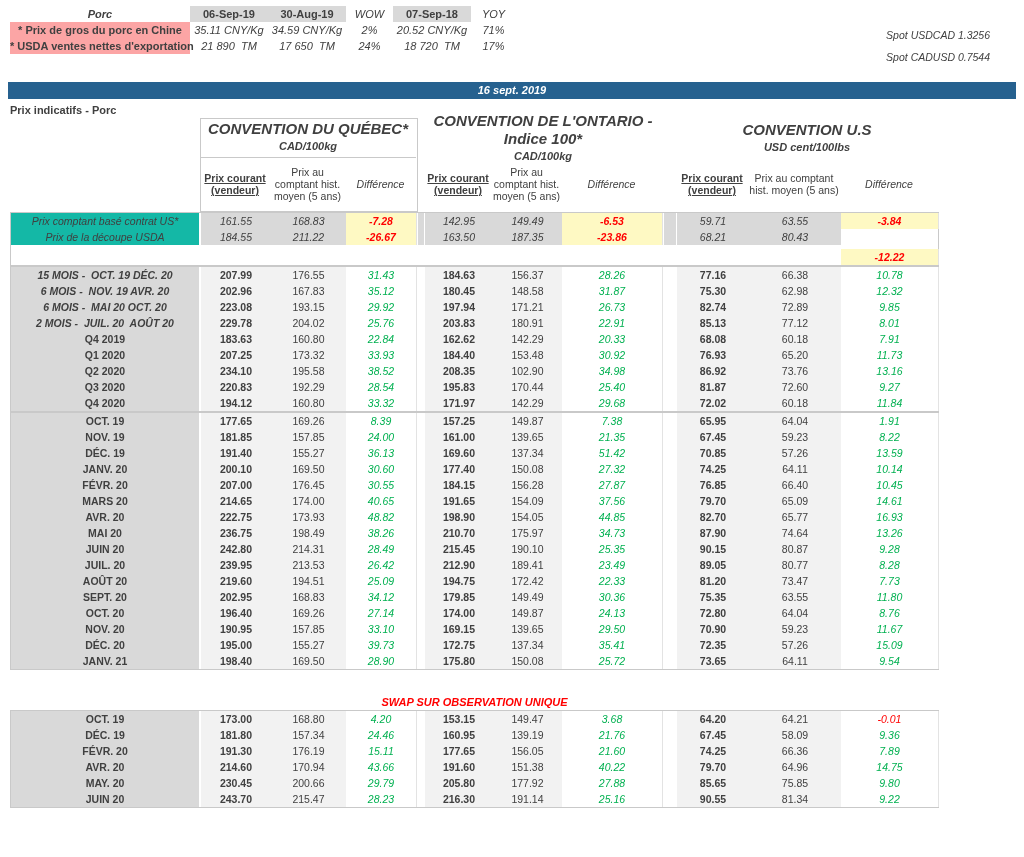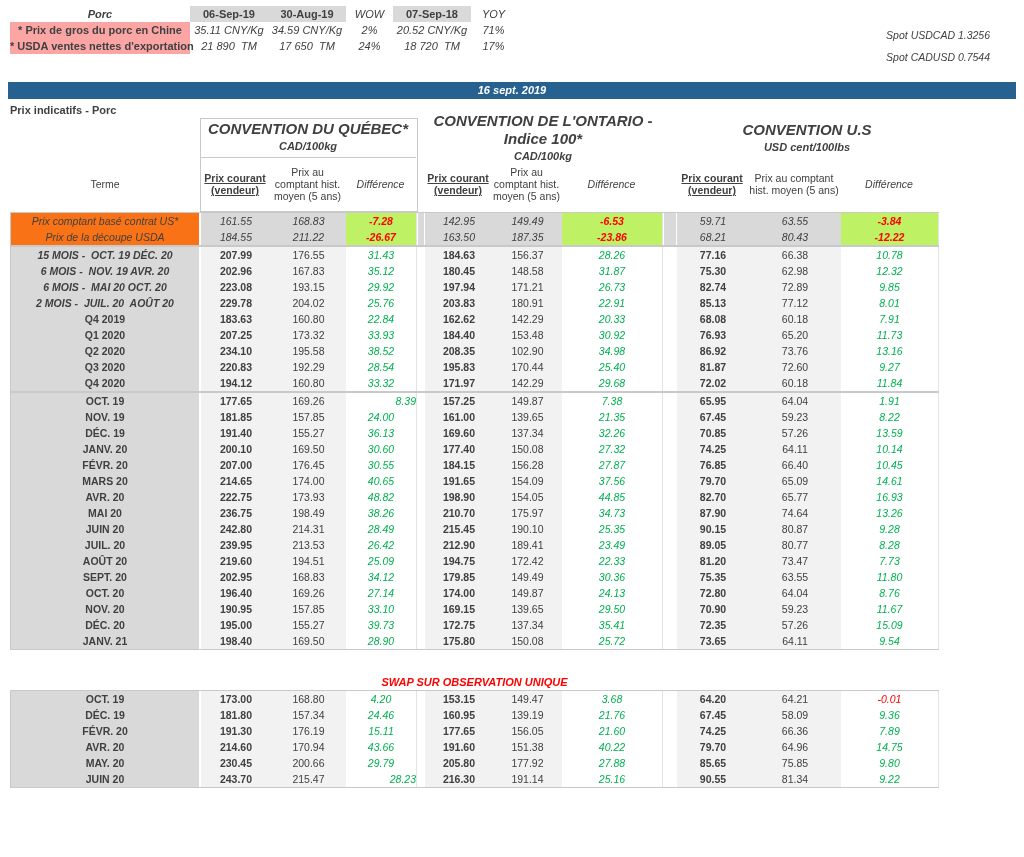--- a/index.html
+++ b/index.html
@@ -44,23 +44,23 @@
   .col10{grid-column:10}.col11{grid-column:11}.col12{grid-column:12}
   
   .block{border:1px solid #c9c9c9;}
   .trow{display:grid;grid-template-columns:190px 70px 75px 71px 8px 68px 69px 101px 14px 72px 92px 98px;}
   .cell{height:16px;line-height:16px;text-align:center;white-space:pre;}
   .terme{background:#d9d9d9;font-weight:bold;border-right:2px solid #ffffff;}
   .terme.it{font-style:italic;}
   .pc{background:#f2f2f2;font-weight:bold;}
   .hist{background:#f2f2f2;}
   .diff{font-style:italic;border-right:1px solid #e3e3e3;}
-  .spot .terme{font-weight:normal;font-style:italic;background:#f97316;}
+  .spot .terme{font-weight:normal;font-style:italic;background:#14b8a6;}
   .spot .pc,.spot .hist{background:#d9d9d9;font-weight:normal;font-style:italic;}
-  .spot .diff{background:#bef264;font-weight:bold;}
+  .spot .diff{background:#fef9c3;font-weight:bold;}
   .spot .sp{background:#d9d9d9;border-left:1px solid #ffffff;border-right:1px solid #ffffff;}
   .swap-header{width:929px;text-align:center;color:#ff0000;font-weight:bold;font-style:italic;
                font-size:11px;height:15px;line-height:15px;}
   .mt2{margin-top:2px;}.mt12{margin-top:12px;}.mt28{margin-top:25px;}
 </style>
 </head>
 <body>
 
 <div class="top-wrap">
   <div class="top-table">
@@ -106,21 +106,20 @@
     </div>
     <div class="conv conv-on">
       <div class="ct">CONVENTION DE L'ONTARIO - Indice 100*</div>
       <div class="cu">CAD/100kg</div>
     </div>
     <div class="conv conv-us">
       <div class="ct">CONVENTION U.S</div>
       <div class="cu">USD cent/100lbs</div>
     </div>
 
-    <div class="sub sub-terme">Terme</div>
 
     <div class="sub sub-pc col2">
       <span><span class="u">Prix courant</span><br>
             <span class="u">(vendeur)</span></span>
     </div>
     <div class="sub col3">Prix au comptant hist. moyen (5 ans)</div>
     <div class="sub sub-diff col4">Différence</div>
 
     <div class="sub sub-pc col6">
       <span><span class="u">Prix courant</span><br>
@@ -157,21 +156,21 @@
         <div class="cell pc">184.55</div>
         <div class="cell hist">211.22</div>
         <div class="cell diff" style="color: rgb(255, 0, 0);">-26.67</div>
         <div class="cell sp"></div>
         <div class="cell pc">163.50</div>
         <div class="cell hist">187.35</div>
         <div class="cell diff" style="color: rgb(255, 0, 0);">-23.86</div>
         <div class="cell sp"></div>
         <div class="cell pc">68.21</div>
         <div class="cell hist">80.43</div>
-        <div class="cell diff" style="color: rgb(255, 0, 0);">-12.22</div>
+        <div class="cell diff" style="color: rgb(255, 0, 0); margin-top: 20px;">-12.22</div>
       </div>
     </div>
 
   <div class="block">
       <div class="trow">
         <div class="cell terme it">15 MOIS -  OCT. 19 DÉC. 20</div>
         <div class="cell pc">207.99</div>
         <div class="cell hist">176.55</div>
         <div class="cell diff" style="color: rgb(0, 176, 80);">31.43</div>
         <div class="cell sp"></div>
@@ -295,21 +294,21 @@
         <div class="cell hist">60.18</div>
         <div class="cell diff" style="color: rgb(0, 176, 80);">11.84</div>
       </div>
     </div>
 
   <div class="block">
       <div class="trow">
         <div class="cell terme">OCT. 19</div>
         <div class="cell pc">177.65</div>
         <div class="cell hist">169.26</div>
-        <div class="cell diff" style="color: rgb(0, 176, 80); text-align: right;">8.39</div>
+        <div class="cell diff" style="color: rgb(0, 176, 80);">8.39</div>
         <div class="cell sp"></div>
         <div class="cell pc">157.25</div>
         <div class="cell hist">149.87</div>
         <div class="cell diff" style="color: rgb(0, 176, 80);">7.38</div>
         <div class="cell sp"></div>
         <div class="cell pc">65.95</div>
         <div class="cell hist">64.04</div>
         <div class="cell diff" style="color: rgb(0, 176, 80);">1.91</div>
       </div>
       <div class="trow">
@@ -327,21 +326,21 @@
         <div class="cell diff" style="color: rgb(0, 176, 80);">8.22</div>
       </div>
       <div class="trow">
         <div class="cell terme">DÉC. 19</div>
         <div class="cell pc">191.40</div>
         <div class="cell hist">155.27</div>
         <div class="cell diff" style="color: rgb(0, 176, 80);">36.13</div>
         <div class="cell sp"></div>
         <div class="cell pc">169.60</div>
         <div class="cell hist">137.34</div>
-        <div class="cell diff" style="color: rgb(0, 176, 80);">32.26</div>
+        <div class="cell diff" style="color: rgb(0, 176, 80);">51.42</div>
         <div class="cell sp"></div>
         <div class="cell pc">70.85</div>
         <div class="cell hist">57.26</div>
         <div class="cell diff" style="color: rgb(0, 176, 80);">13.59</div>
       </div>
       <div class="trow">
         <div class="cell terme">JANV. 20</div>
         <div class="cell pc">200.10</div>
         <div class="cell hist">169.50</div>
         <div class="cell diff" style="color: rgb(0, 176, 80);">30.60</div>
@@ -593,21 +592,21 @@
         <div class="cell diff" style="color: rgb(0, 176, 80);">27.88</div>
         <div class="cell sp"></div>
         <div class="cell pc">85.65</div>
         <div class="cell hist">75.85</div>
         <div class="cell diff" style="color: rgb(0, 176, 80);">9.80</div>
       </div>
       <div class="trow">
         <div class="cell terme">JUIN 20</div>
         <div class="cell pc">243.70</div>
         <div class="cell hist">215.47</div>
-        <div class="cell diff" style="color: rgb(0, 176, 80); text-align: right;">28.23</div>
+        <div class="cell diff" style="color: rgb(0, 176, 80);">28.23</div>
         <div class="cell sp"></div>
         <div class="cell pc">216.30</div>
         <div class="cell hist">191.14</div>
         <div class="cell diff" style="color: rgb(0, 176, 80);">25.16</div>
         <div class="cell sp"></div>
         <div class="cell pc">90.55</div>
         <div class="cell hist">81.34</div>
         <div class="cell diff" style="color: rgb(0, 176, 80);">9.22</div>
       </div>
     </div>

